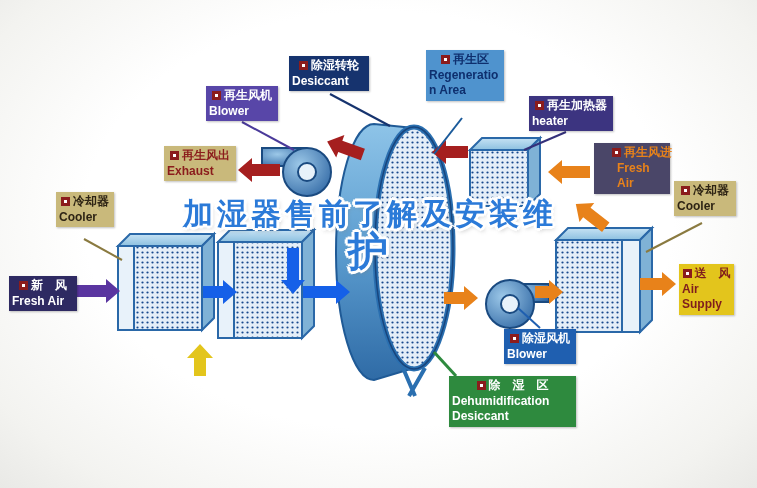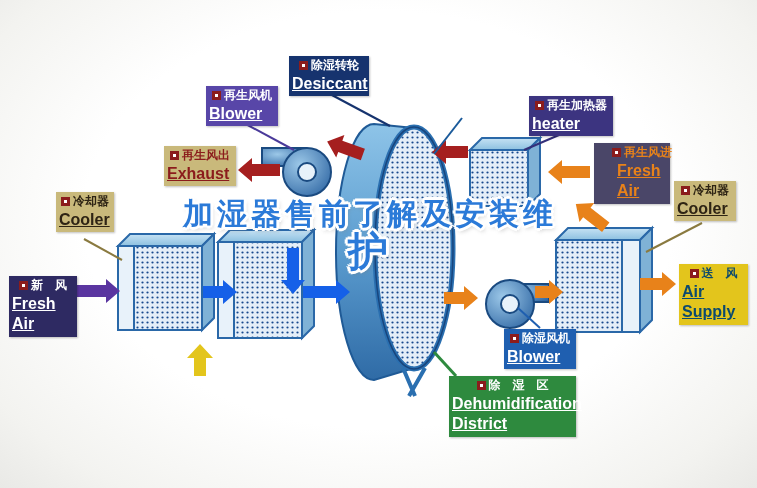--- a/index.html
+++ b/index.html
@@ -10,36 +10,36 @@
   }
   #diagram-svg { position:absolute; left:0; top:0; z-index:10; }
 
   
   .lbl {
     position:absolute; z-index:40; box-sizing:border-box;
     font-weight:bold; text-align:left; padding:2px 3px; line-height:1.3;
     box-shadow: 1px 1px 2px rgba(0,0,0,0.25);
   }
   .l1 { display:flex; align-items:center; justify-content:center; gap:3px; font-size:12px; white-space:nowrap; }
-  .l2 { font-size:16px;text-decoration:underline; }
+  .l2 { font-size:12px; }
   .mk { width:9px; height:9px; background:#8b1c1c; display:inline-block; position:relative; flex:0 0 auto; }
   .mk::after { content:""; position:absolute; left:3px; top:3px; width:3px; height:3px; background:#fff; }
 
   .lbl-desiccant       { left:289px; top:56px;  width:80px;  background:#16336e; color:#fff; }
   .lbl-regen-area      { left:426px; top:50px;  width:78px;  background:#4f93ce; color:#0e2f6e; }
   .lbl-regen-area .l2  { word-break:break-all; }
   .lbl-regen-blower    { left:206px; top:86px;  width:72px;  background:#5846a8; color:#fff; }
   .lbl-regen-heater    { left:529px; top:96px;  width:84px;  background:#3c3480; color:#fff; }
   .lbl-exhaust         { left:164px; top:146px; width:72px;  background:#c9b97b; color:#8b1c1c; }
   .lbl-regen-fresh-air { left:594px; top:143px; width:76px;  background:#4a4668; color:#e8821a;padding-left:23px; }
   .lbl-cooler-left     { left:56px;  top:192px; width:58px;  background:#c9b97b; color:#2e2414; }
   .lbl-cooler-right    { left:674px; top:181px; width:62px;  background:#c9b97b; color:#2e2414; }
   .lbl-fresh-air       { left:9px;   top:276px; width:68px;  background:#2e2a62; color:#fff; }
   .lbl-back-wind       { left:164px; top:376px; width:76px;  background:#e3c51c; color:#151515; }
-  .lbl-air-supply      { left:679px; top:264px; width:69px;  background:#e3c51c; color:#0c4a6e; }
+  .lbl-air-supply      { left:679px; top:264px; width:55px;  background:#e3c51c; color:#7f1d1d; }
   .lbl-dehumid-blower  { left:504px; top:329px; width:72px;  background:#1f5fb0; color:#fff; }
   .lbl-dehumid-district{ left:449px; top:376px; width:127px; background:#2e8a3e; color:#fff; }
 
   
   .wm {
     position:absolute; left:70px; top:198px; width:600px; z-index:50;
     text-align:center; font-weight:bold; color:#2b7ad8; line-height:1.05;
     letter-spacing:4px;
     text-shadow:
       -2px -2px 0 #fff, 2px -2px 0 #fff, -2px 2px 0 #fff, 2px 2px 0 #fff,
@@ -150,20 +150,27 @@
   </svg>
 
   <div class="lbl lbl-desiccant">
     <div class="l1">
         <span class="mk"></span>
         <span>除湿转轮</span>
       </div>
     <div class="l2">Desiccant</div>
   </div>
 
+  <div class="lbl lbl-regen-area">
+    <div class="l1">
+        <span class="mk"></span>
+        <span>再生区</span>
+      </div>
+    <div class="l2">Regeneration Area</div>
+  </div>
 
   <div class="lbl lbl-regen-blower">
     <div class="l1">
         <span class="mk"></span>
         <span>再生风机</span>
       </div>
     <div class="l2">Blower</div>
   </div>
 
   <div class="lbl lbl-exhaust">
@@ -229,21 +236,21 @@
         <span>除湿风机</span>
       </div>
     <div class="l2">Blower</div>
   </div>
 
   <div class="lbl lbl-dehumid-district">
     <div class="l1">
         <span class="mk"></span>
         <span>除　湿　区</span>
       </div>
-    <div class="l2">Dehumidification District</div>
+    <div class="l2">Dehumidification Desiccant</div>
   </div>
 
   <div class="wm">
     <div class="wm1">加湿器售前了解及安装维</div>
     <div class="wm2">护</div>
   </div>
 
 </div>
 
 </body></html>

